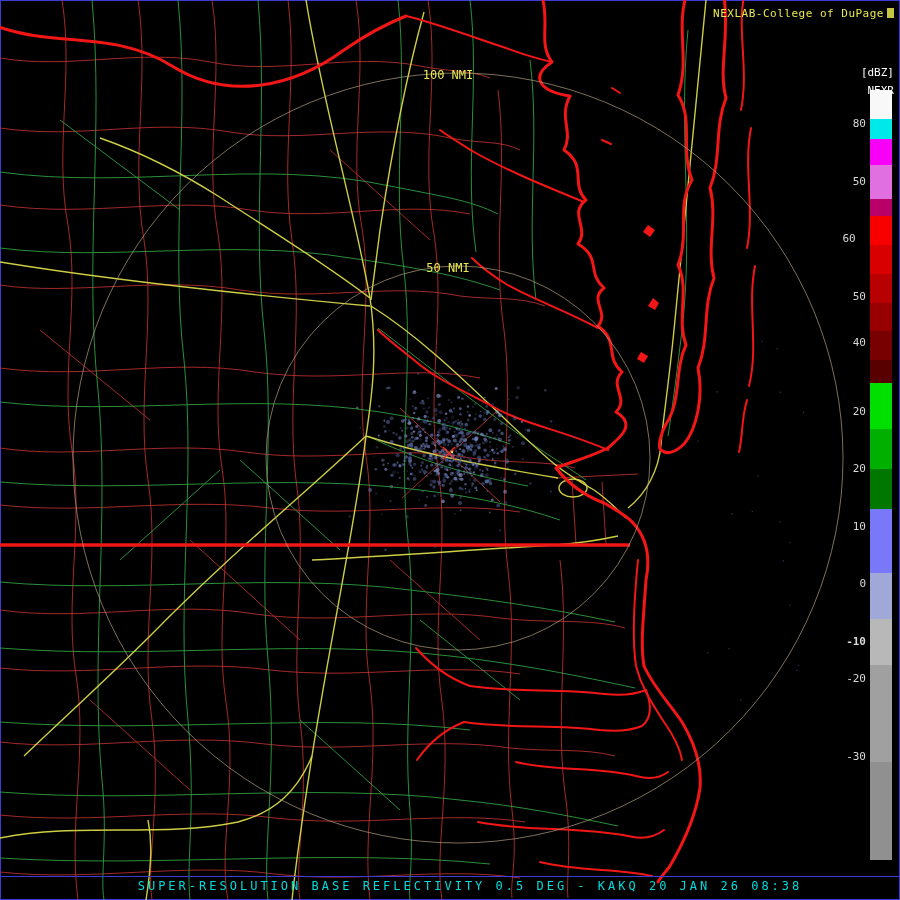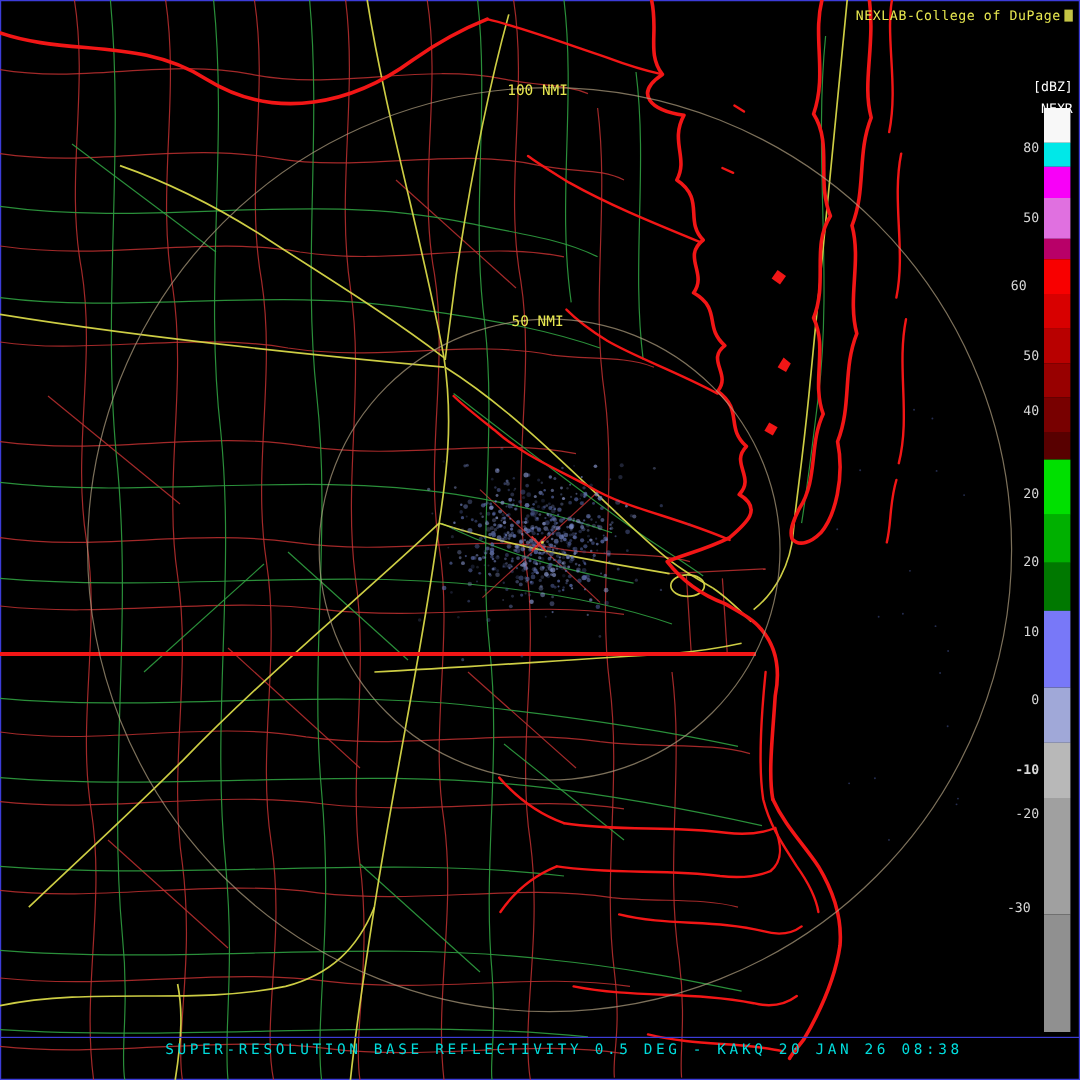--- a/index.html
+++ b/index.html
@@ -35,21 +35,21 @@
   }
   .attr-block{display:inline-block;width:7px;height:10px;background:var(--label-yellow);
     opacity:.85;margin-left:3px;vertical-align:-1px;}
   .cb-title{position:absolute;top:52px;right:6px;color:#fff;font-size:11px;margin-top:32px;}
   .cb-units{position:absolute;top:66px;right:6px;color:#fff;font-size:11px;}
   #colorbar{position:absolute;left:870px;top:90px;width:22px;height:770px;}
   .cb-seg{width:100%;}
   .cb-tick{position:absolute;right:34px;width:34px;text-align:right;
     color:#d8d8d8;font-size:11px;line-height:12px;}
   .caption-bar{
-    position:absolute;left:0;bottom:16px;width:900px;height:20px;
+    position:absolute;left:0;bottom:4px;width:900px;height:20px;
     border-top:1px solid var(--border-blue);
     padding-left:40px;
   }
   .caption{
     width:100%;text-align:center;color:var(--caption-cyan);
     font-size:12px;letter-spacing:3px;line-height:18px;white-space:nowrap;
   }
 </style>
 </head>
 <body>
@@ -798,20 +798,20 @@
       <div class="cb-tick" style="top: 175.94px;">50</div>
       <div class="cb-tick" style="top: 233.403px; text-align: center;">60</div>
       <div class="cb-tick" style="top: 290.866px;">50</div>
       <div class="cb-tick" style="top: 337px;">40</div>
       <div class="cb-tick" style="top: 405.791px;">20</div>
       <div class="cb-tick" style="top: 463.254px;">20</div>
       <div class="cb-tick" style="top: 520.716px;">10</div>
       <div class="cb-tick" style="top: 578.179px;">0</div>
       <div class="cb-tick" style="top: 635.642px; font-weight: bold;">-10</div>
       <div class="cb-tick" style="top: 673px;">-20</div>
-      <div class="cb-tick" style="top: 750.567px; text-align: center;">-30</div>
+      <div class="cb-tick" style="top: 750.567px;">-30</div>
     </div>
 
   <div class="caption-bar">
     <div class="caption">SUPER-RESOLUTION BASE REFLECTIVITY 0.5 DEG - KAKQ 20 JAN 26 08:38</div>
   </div>
 
 </div>
 
 </body></html>

